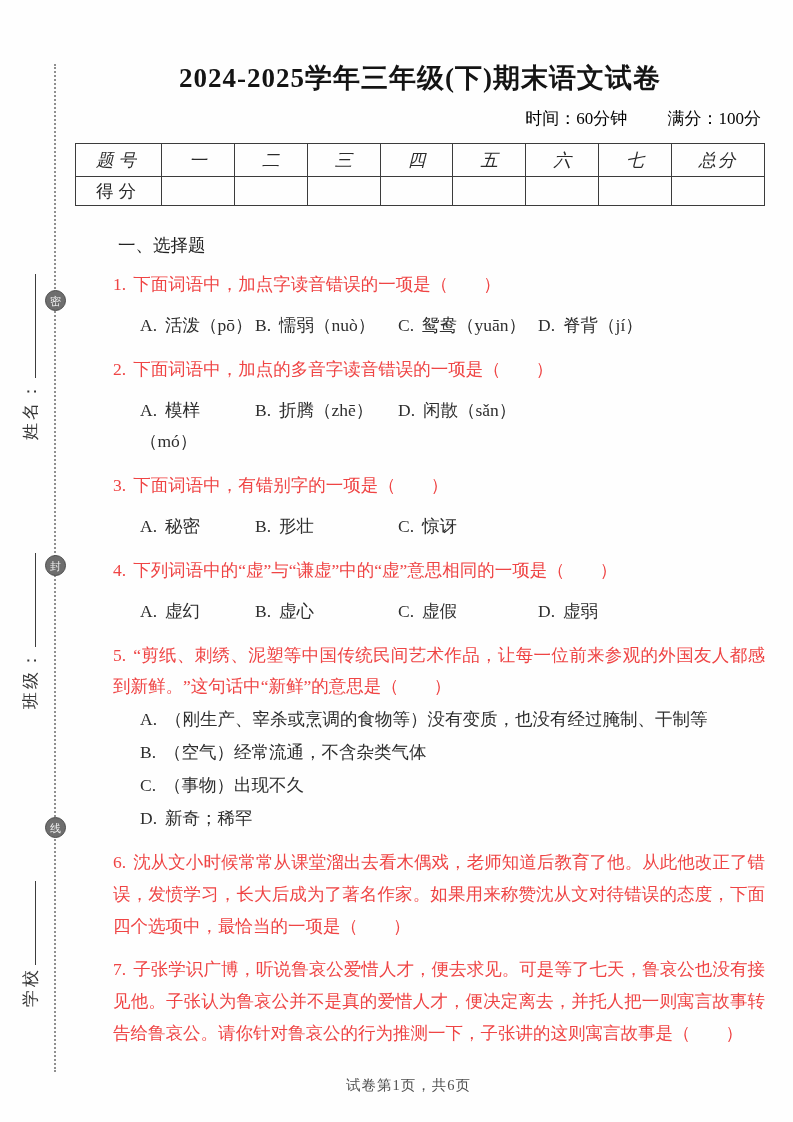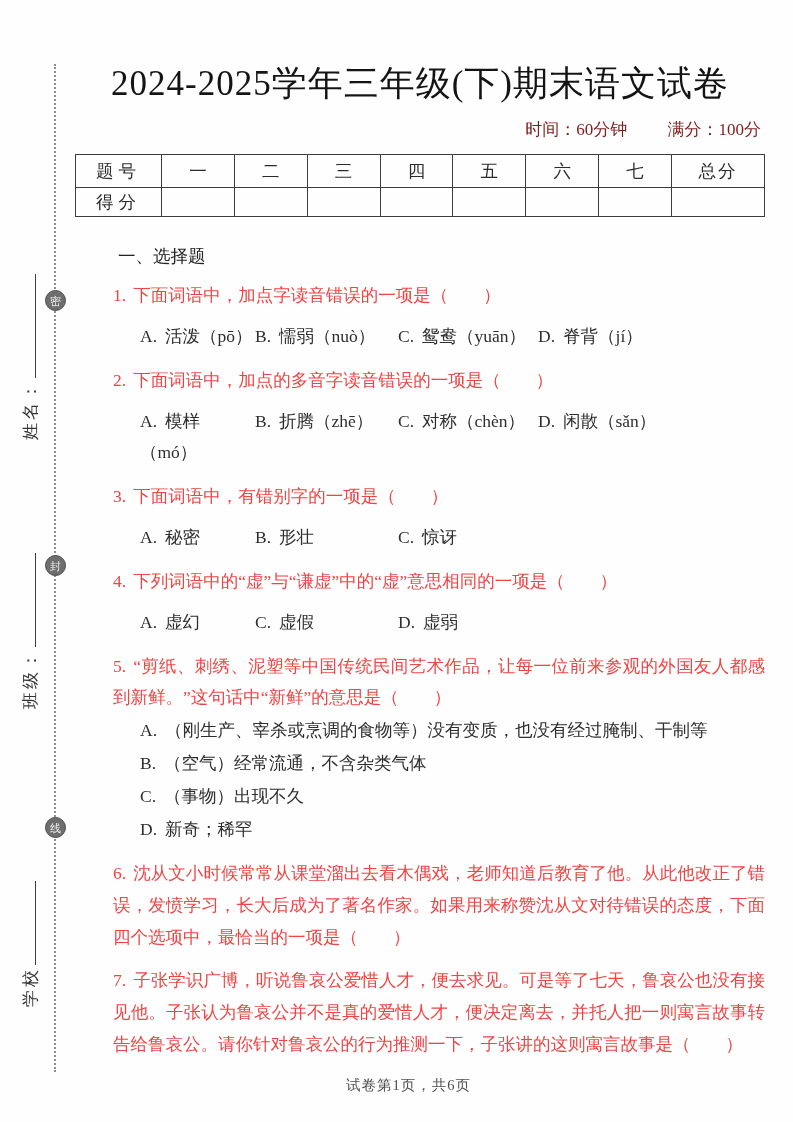--- a/index.html
+++ b/index.html
@@ -29,34 +29,34 @@
   .seal-field .blank{
     display:inline-block; border-bottom:1.6px solid #3d3d3d;
     height:14px; vertical-align:baseline; margin-left:2px;
   }
   .field-name { width:168px; left:-54px; top:345px; }
   .field-class{ width:158px; left:-49px; top:619px; }
   .field-school{width:150px; left:-45px; top:921px; }
   
   .content{ position:absolute; left:75px; right:28px; top:0; }
   .paper-title{
-    margin-top:60px; text-align:center; font-size:35px; font-weight:normal;
+    margin-top:60px; text-align:center; font-size:27px; font-weight:bold;
     color:#141414; letter-spacing:1px;
   }
-  .meta-line{ margin-top:11px; text-align:right; font-size:17px; color:#7f1d1d; padding-right:4px; }
+  .meta-line{ margin-top:11px; text-align:right; font-size:17px; color:#000000; padding-right:4px; }
   .meta-line .meta-item{ display:inline-block; }
   .meta-line .meta-item + .meta-item{ margin-left:36px; }
   table.score-table{
     width:100%; margin-top:13px; border-collapse:collapse;
     font-size:17.5px; color:#2b2b2b;
   }
   table.score-table td{
     border:1.6px solid #3c3c3c; text-align:center; padding:0;
   }
-  table.score-table tr.r1 td{ height:33px; }
+  table.score-table tr.r1 td{ height:33px;font-style:italic; }
   table.score-table tr.r2 td{ height:29px; }
   td.c-label{ width:86px; letter-spacing:5px; }
   td.c-total{ width:93px; letter-spacing:2px; }
   .section-heading{
     margin-top:27px; margin-left:43px; font-weight:normal; font-size:17.5px; color:#222;
   }
   .questions{ margin-left:38px; font-size:17.5px; }
   .question{ margin-top:12px; }
   .q-stem{
     line-height:1.82; text-align:justify; color:#ef4444;
@@ -146,21 +146,20 @@
         </div>
       </div>
 
       <div class="question">
         <div class="q-stem">
           <span class="q-num">2.</span><span>下面词语中，加点的多音字读音错误的一项是（　　）</span>
         </div>
         <div class="options-row">
           <span class="opt"><span class="opt-label">A.</span><span>模样（mó）</span></span>
           <span class="opt"><span class="opt-label">B.</span><span>折腾（zhē）</span></span>
-          <span class="opt"><span class="opt-label">C.</span><span>对称（chèn）</span></span>
           <span class="opt"><span class="opt-label">D.</span><span>闲散（sǎn）</span></span>
         </div>
       </div>
 
       <div class="question">
         <div class="q-stem">
           <span class="q-num">3.</span><span>下面词语中，有错别字的一项是（　　）</span>
         </div>
         <div class="options-row">
           <span class="opt"><span class="opt-label">A.</span><span>秘密</span></span>
@@ -168,20 +167,21 @@
           <span class="opt"><span class="opt-label">C.</span><span>惊讶</span></span>
         </div>
       </div>
 
       <div class="question">
         <div class="q-stem">
           <span class="q-num">4.</span><span>下列词语中的“虚”与“谦虚”中的“虚”意思相同的一项是（　　）</span>
         </div>
         <div class="options-row">
           <span class="opt"><span class="opt-label">A.</span><span>虚幻</span></span>
+          <span class="opt"><span class="opt-label">B.</span><span>虚心</span></span>
           <span class="opt"><span class="opt-label">C.</span><span>虚假</span></span>
           <span class="opt"><span class="opt-label">D.</span><span>虚弱</span></span>
         </div>
       </div>
 
       <div class="question">
         <div class="q-stem">
           <span class="q-num">5.</span><span>“剪纸、刺绣、泥塑等中国传统民间艺术作品，让每一位前来参观的外国友人都感到新鲜。”这句话中“新鲜”的意思是（　　）</span>
         </div>
         <div class="options-col">

